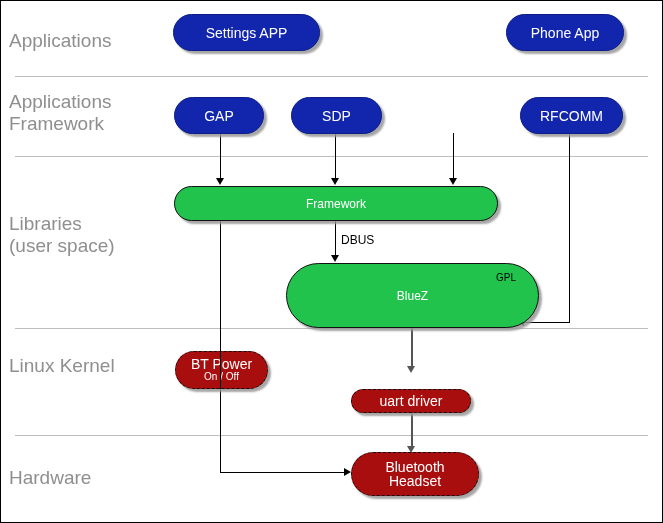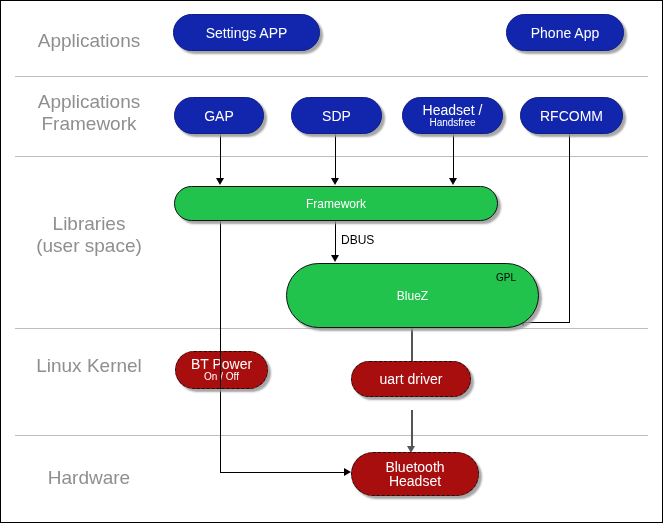--- a/index.html
+++ b/index.html
@@ -1,21 +1,21 @@
 <!DOCTYPE html>
 <html><head>
 <meta charset="utf-8">
 <style>
   html,body{margin:0;padding:0;background:#fff;}
   body{font-family:"Liberation Sans",sans-serif;}
   #stage{position:relative;width:663px;height:523px;background:#ffffff;
          border:1px solid #000;box-sizing:border-box;overflow:hidden;}
   .sep{position:absolute;left:14px;right:14px;height:1px;background:#bdbdbd;}
   .layer-label{position:absolute;color:#8f8f8f;font-size:19px;line-height:22px;
-               text-align:center;width:160px;left:8px;white-space:pre-line;}
+               text-align:left;width:160px;left:8px;white-space:pre-line;}
   .node{position:absolute;box-sizing:border-box;display:flex;flex-direction:column;
         align-items:center;justify-content:center;color:#fff;text-align:center;
         border-radius:999px;box-shadow:3px 3px 2px rgba(150,150,150,.85);}
   .node .l1{font-size:14px;line-height:14px;}
   .node .l2{font-size:10px;line-height:12px;}
   .blue{background:#1226ad;border:1px solid #0d1d85;}
   .green{background:#22c34d;border:1px solid #111;}
   .red{background:#a80e0e;border:1px dashed #111;}
   .green .l1{font-size:12px;}
   .gpl{position:absolute;color:#000;font-size:10px;}
@@ -86,44 +86,40 @@
   </div>
 
   <div class="node blue" style="left:173px;top:96px;width:90px;height:37px;">
     <span class="l1">GAP</span>
   </div>
 
   <div class="node blue" style="left:290px;top:96px;width:91px;height:37px;">
     <span class="l1">SDP</span>
   </div>
 
-  <div class="node blue" style="left:401px;top:96px;width:101px;height:37px;">
-    <span class="l1">Headset /</span>
-    <span class="l2">Handsfree</span>
-  </div>
 
   <div class="node blue" style="left:519px;top:96px;width:103px;height:37px;">
     <span class="l1">RFCOMM</span>
   </div>
 
   <div class="node green" style="left:173px;top:185px;width:324px;height:35px;">
     <span class="l1">Framework</span>
   </div>
 
   <div class="node green" style="left:285px;top:262px;width:253px;height:65px;">
     <span class="l1">BlueZ</span>
     <span class="gpl" style="right:22px;top:8px;">GPL</span>
   </div>
 
   <div class="node red" style="left:174px;top:350px;width:93px;height:38px;">
     <span class="l1">BT Power</span>
     <span class="l2">On / Off</span>
   </div>
 
-  <div class="node red" style="left:350px;top:360px;width:120px;height:36px;">
+  <div class="node red" style="left:350px;top:388px;width:120px;height:24px;">
     <span class="l1">uart driver</span>
   </div>
 
   <div class="node red" style="left:350px;top:429px;width:128px;height:44px;margin-top:22px;">
     <span class="l1">Bluetooth</span>
     <span class="l1">Headset</span>
   </div>
 
   <div class="vline" style="left:219px;top:350px;height:38px;"></div>
 

